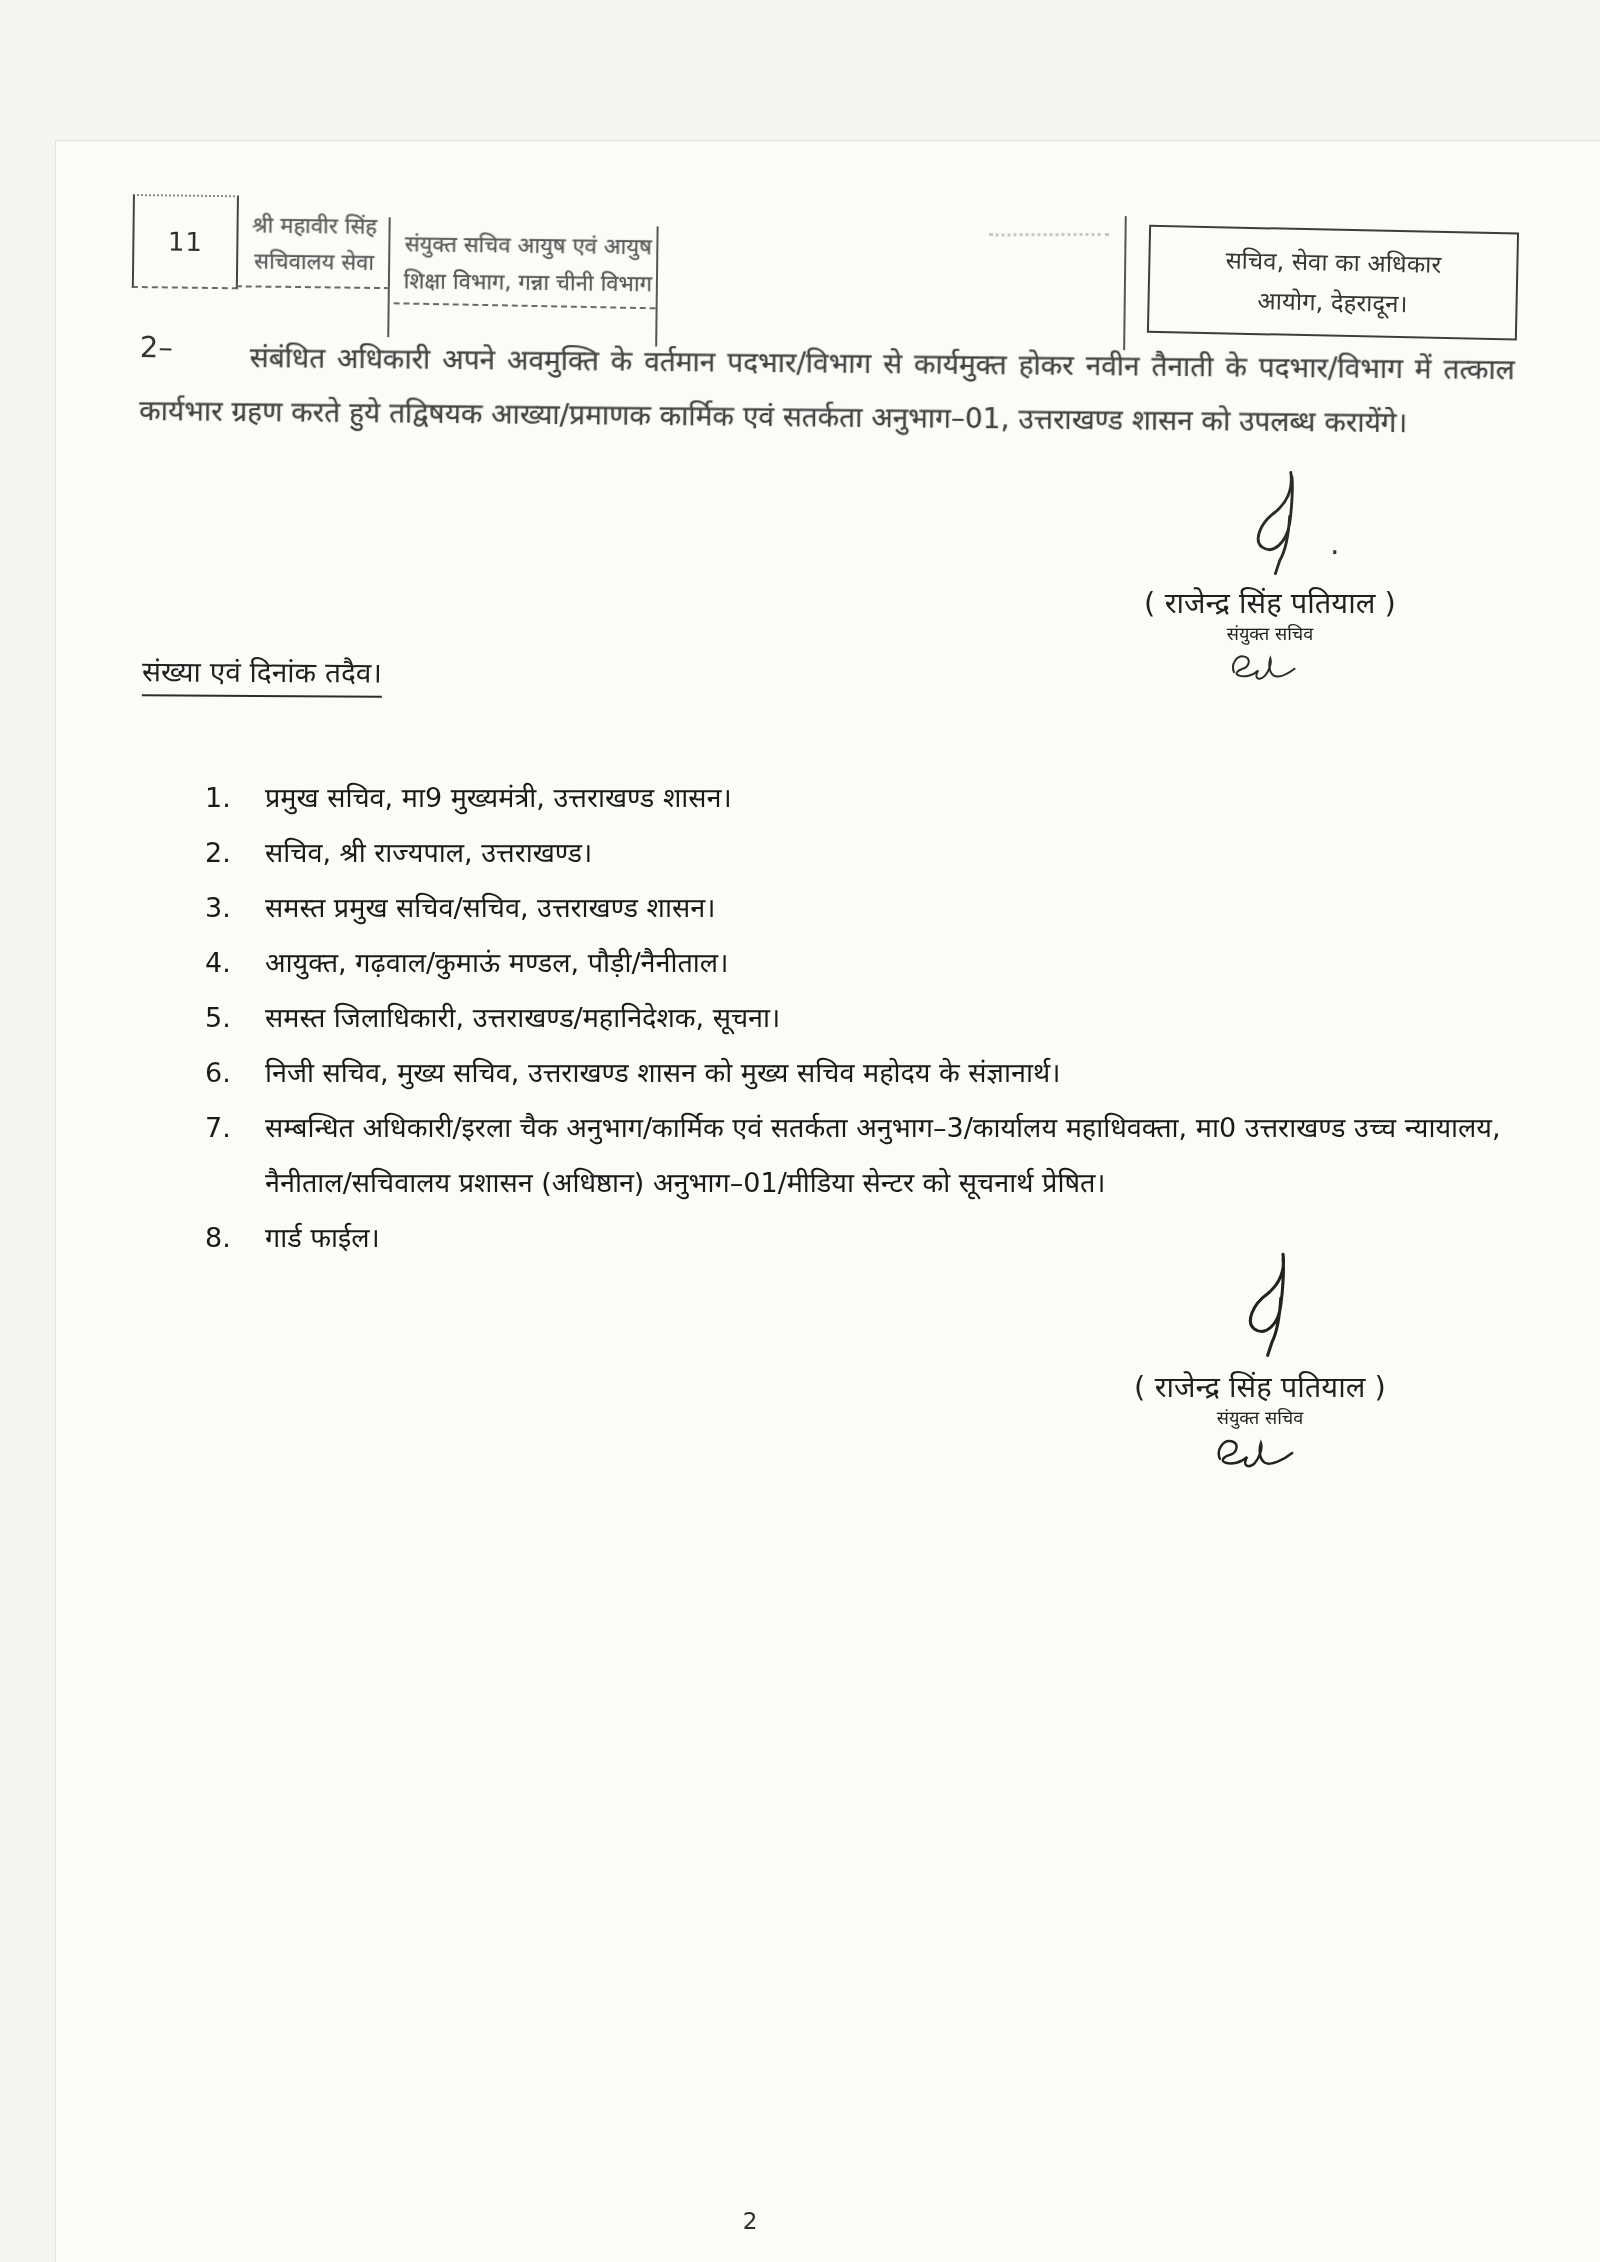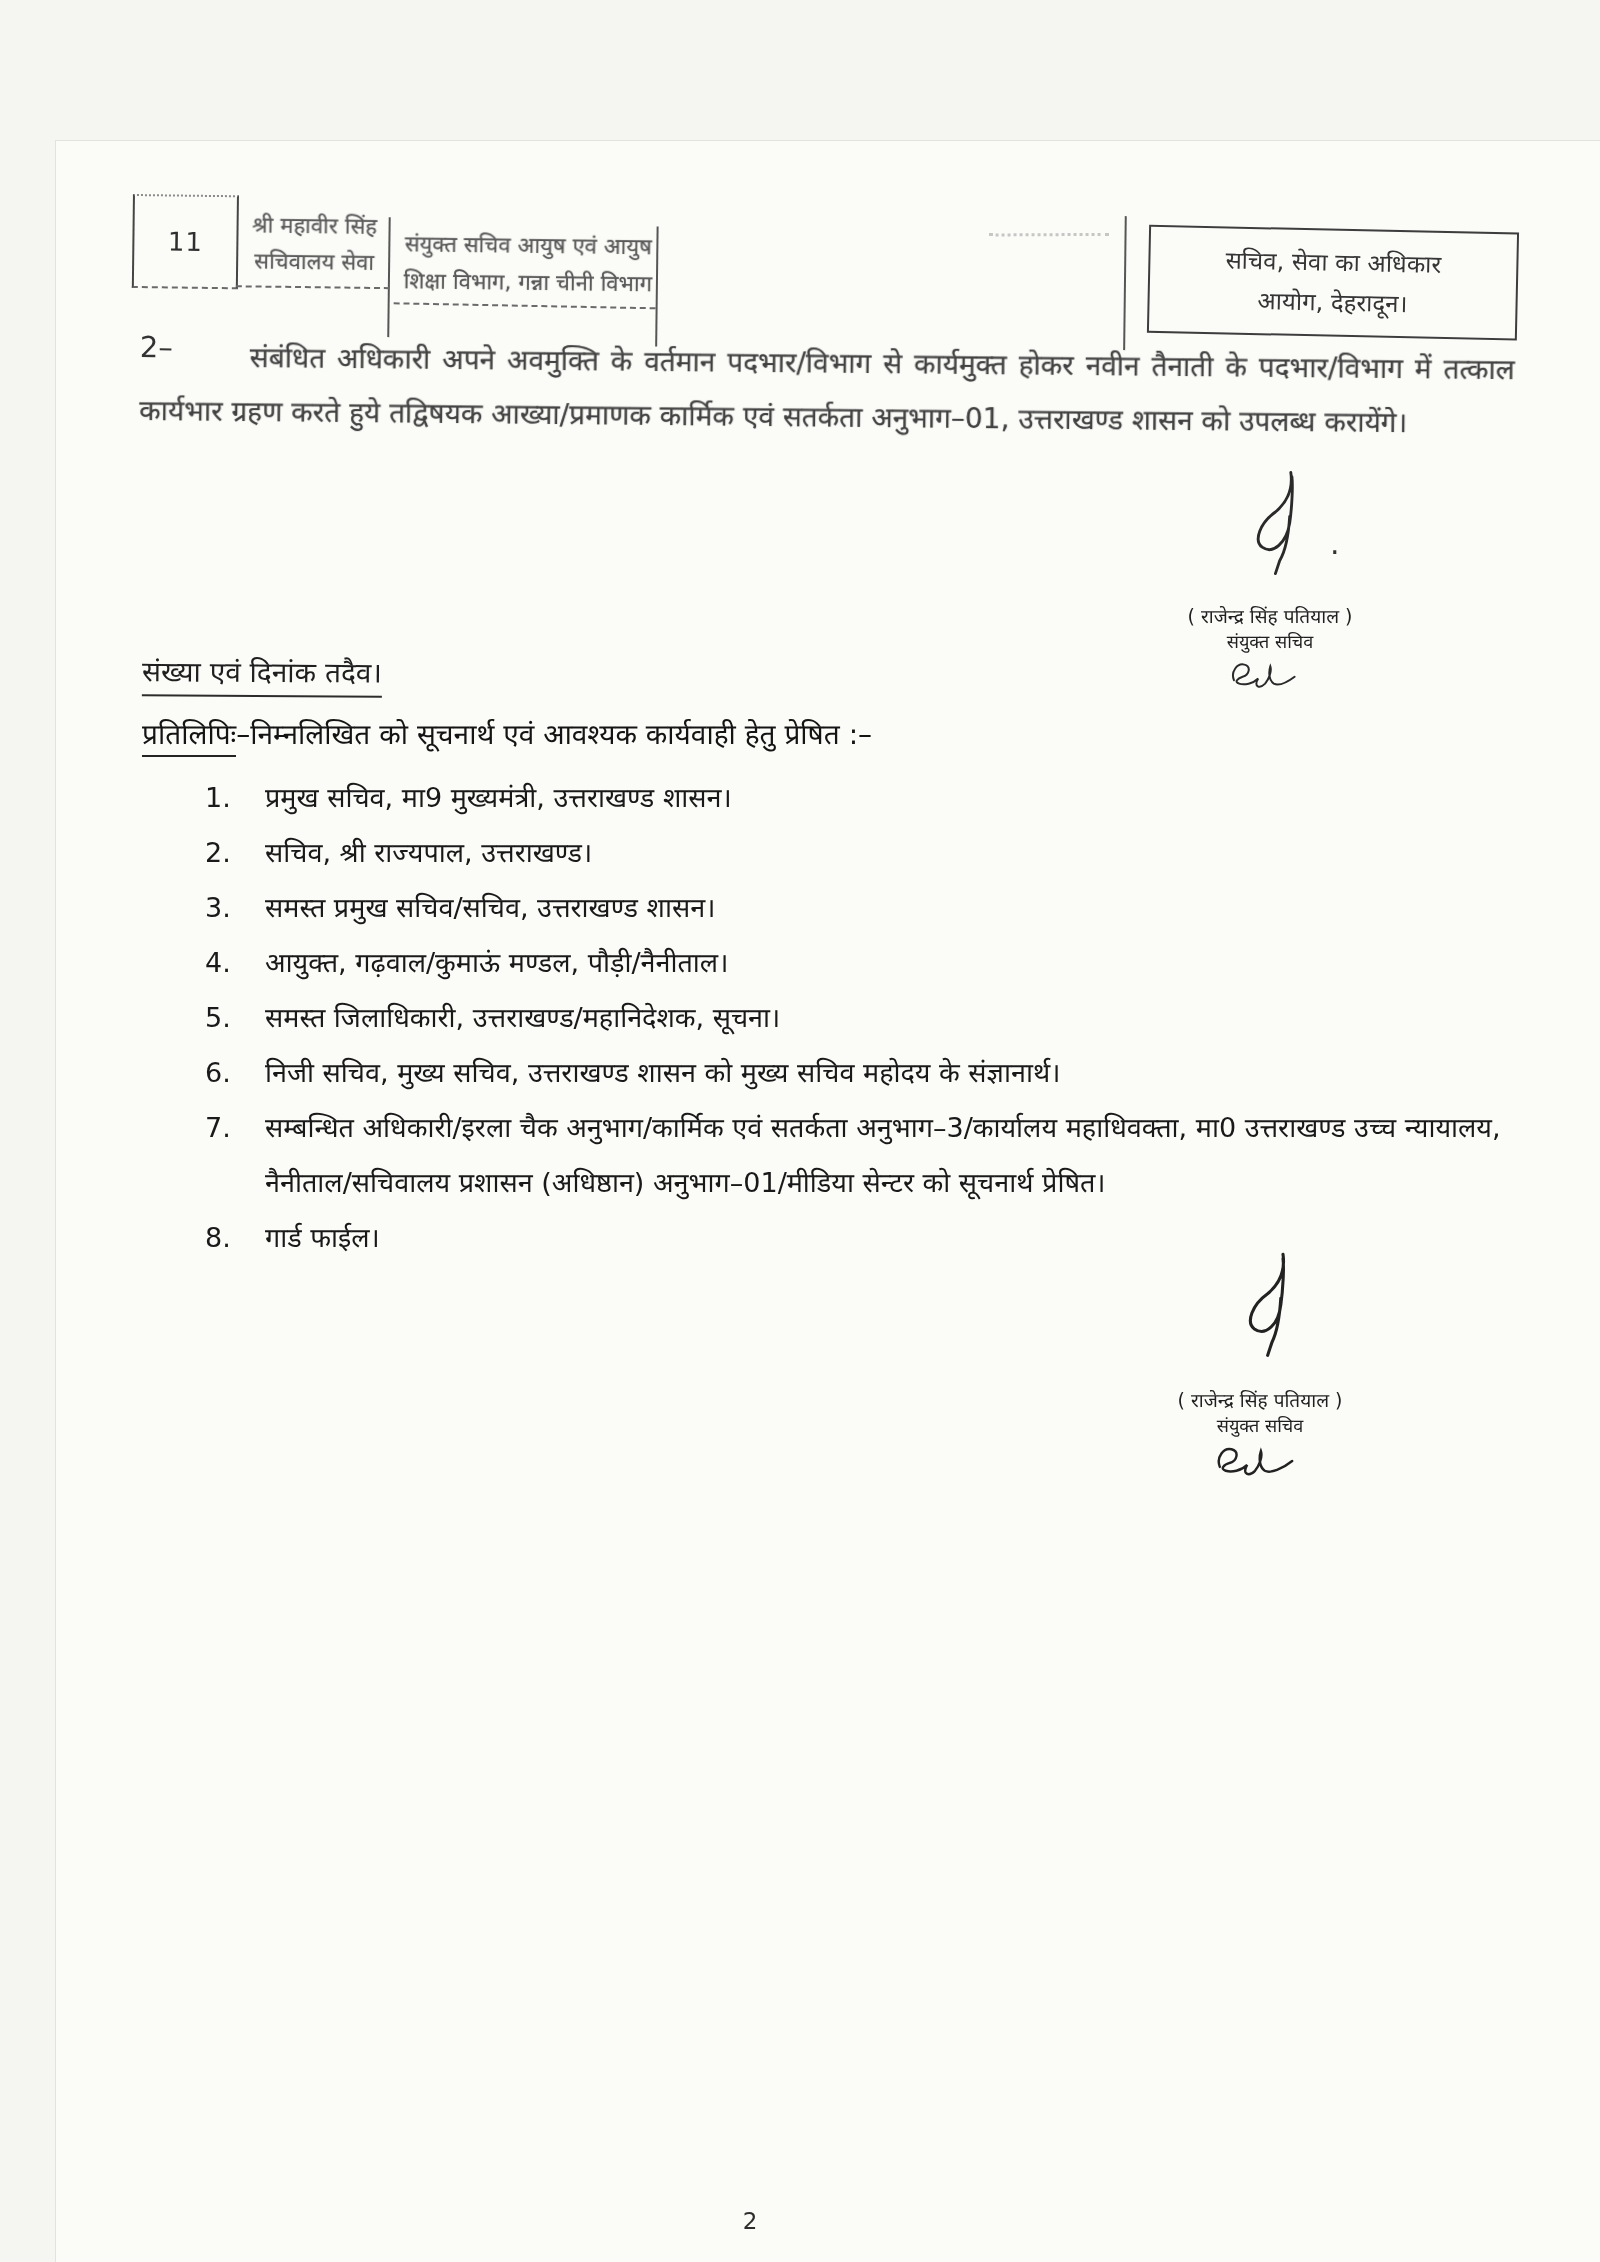--- a/index.html
+++ b/index.html
@@ -52,21 +52,21 @@
     font-size:28px;line-height:54px;color:#424242;
     text-shadow:0 0 1px rgba(70,70,70,.5);filter:blur(.2px);}
 
   
   .sig-block{position:absolute;width:480px;text-align:center;color:#222;}
   .sig1{left:1030px;top:468px;}
   .sig2{left:1020px;top:1252px;}
   .sig-glyph{display:block;margin:0 auto;transform:translateX(12px);}
   .sig-dot{position:absolute;font-size:30px;color:#333;}
   .sig1 .sig-dot{left:300px;top:58px;}
-  .sig-name{margin-top:25px;font-size:19px;color:#1f1f1f;}
+  .sig-name{margin-top:4px;font-size:29px;color:#1f1f1f;}
   .sig-desig{margin-top:0;font-size:18px;color:#1f1f1f;}
   .sig-scribble{display:block;margin:4px auto 0;transform:translateX(-4px);}
 
   
   .ref-line{position:absolute;left:142px;top:652px;font-size:28px;color:#1f1f1f;}
   .ref-line span{border-bottom:2px solid #2c2c2c;padding-bottom:5px;display:inline-block;transform:rotate(.3deg);}
   .copy-line{position:absolute;left:142px;top:714px;font-size:28px;color:#141414;}
   .copy-line .lbl{border-bottom:2px solid #242424;padding-bottom:4px;}
 
   
@@ -126,23 +126,20 @@
     <div class="sig-desig">संयुक्त सचिव</div>
     <svg class="sig-scribble" width="78" height="36" viewBox="0 0 90 40">
       <path d="M8 26 C4 16 12 6 20 8 C28 10 26 20 18 22 C12 24 8 28 14 30 C20 32 30 30 36 24 C30 34 38 36 44 30 C48 25 52 16 50 10 C48 16 48 26 54 30 C60 33 70 28 78 22" fill="none" stroke="#2a2a2a" stroke-width="2.3" stroke-linecap="round"></path>
     </svg>
   </div>
 
   <div class="ref-line">
     <span>संख्या एवं दिनांक तदैव।</span>
   </div>
 
-  <div class="copy-line">
-    <span class="lbl">प्रतिलिपिः</span><span>–निम्नलिखित को सूचनार्थ एवं आवश्यक कार्यवाही हेतु प्रेषित :–</span>
-  </div>
 
   <div class="recipients">
     <div class="list-item">
       <div class="li-no">1.</div>
       <div class="li-text">प्रमुख सचिव, मा9 मुख्यमंत्री, उत्तराखण्ड शासन।</div>
     </div>
     <div class="list-item">
       <div class="li-no">2.</div>
       <div class="li-text">सचिव, श्री राज्यपाल, उत्तराखण्ड।</div>
     </div>

